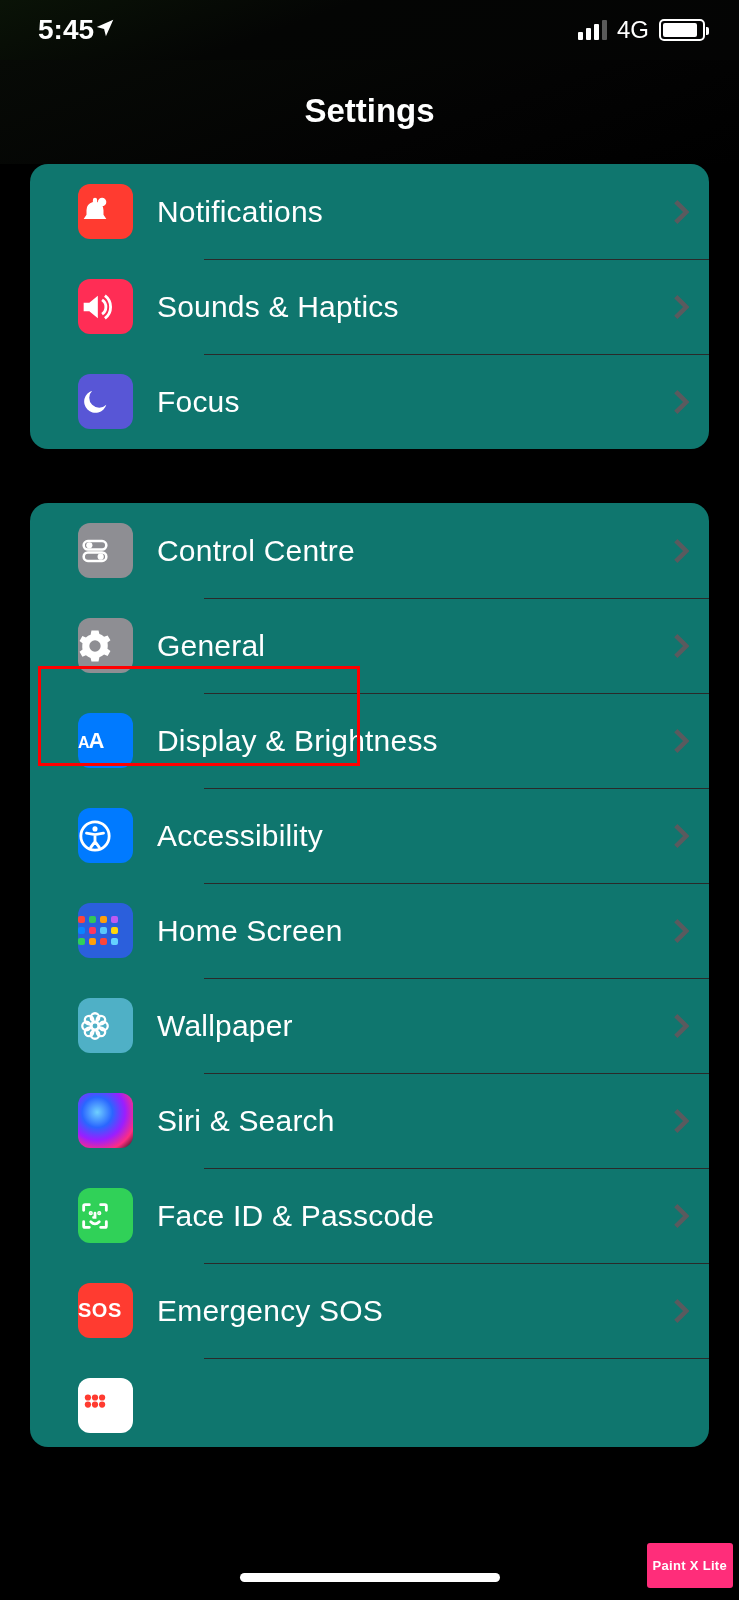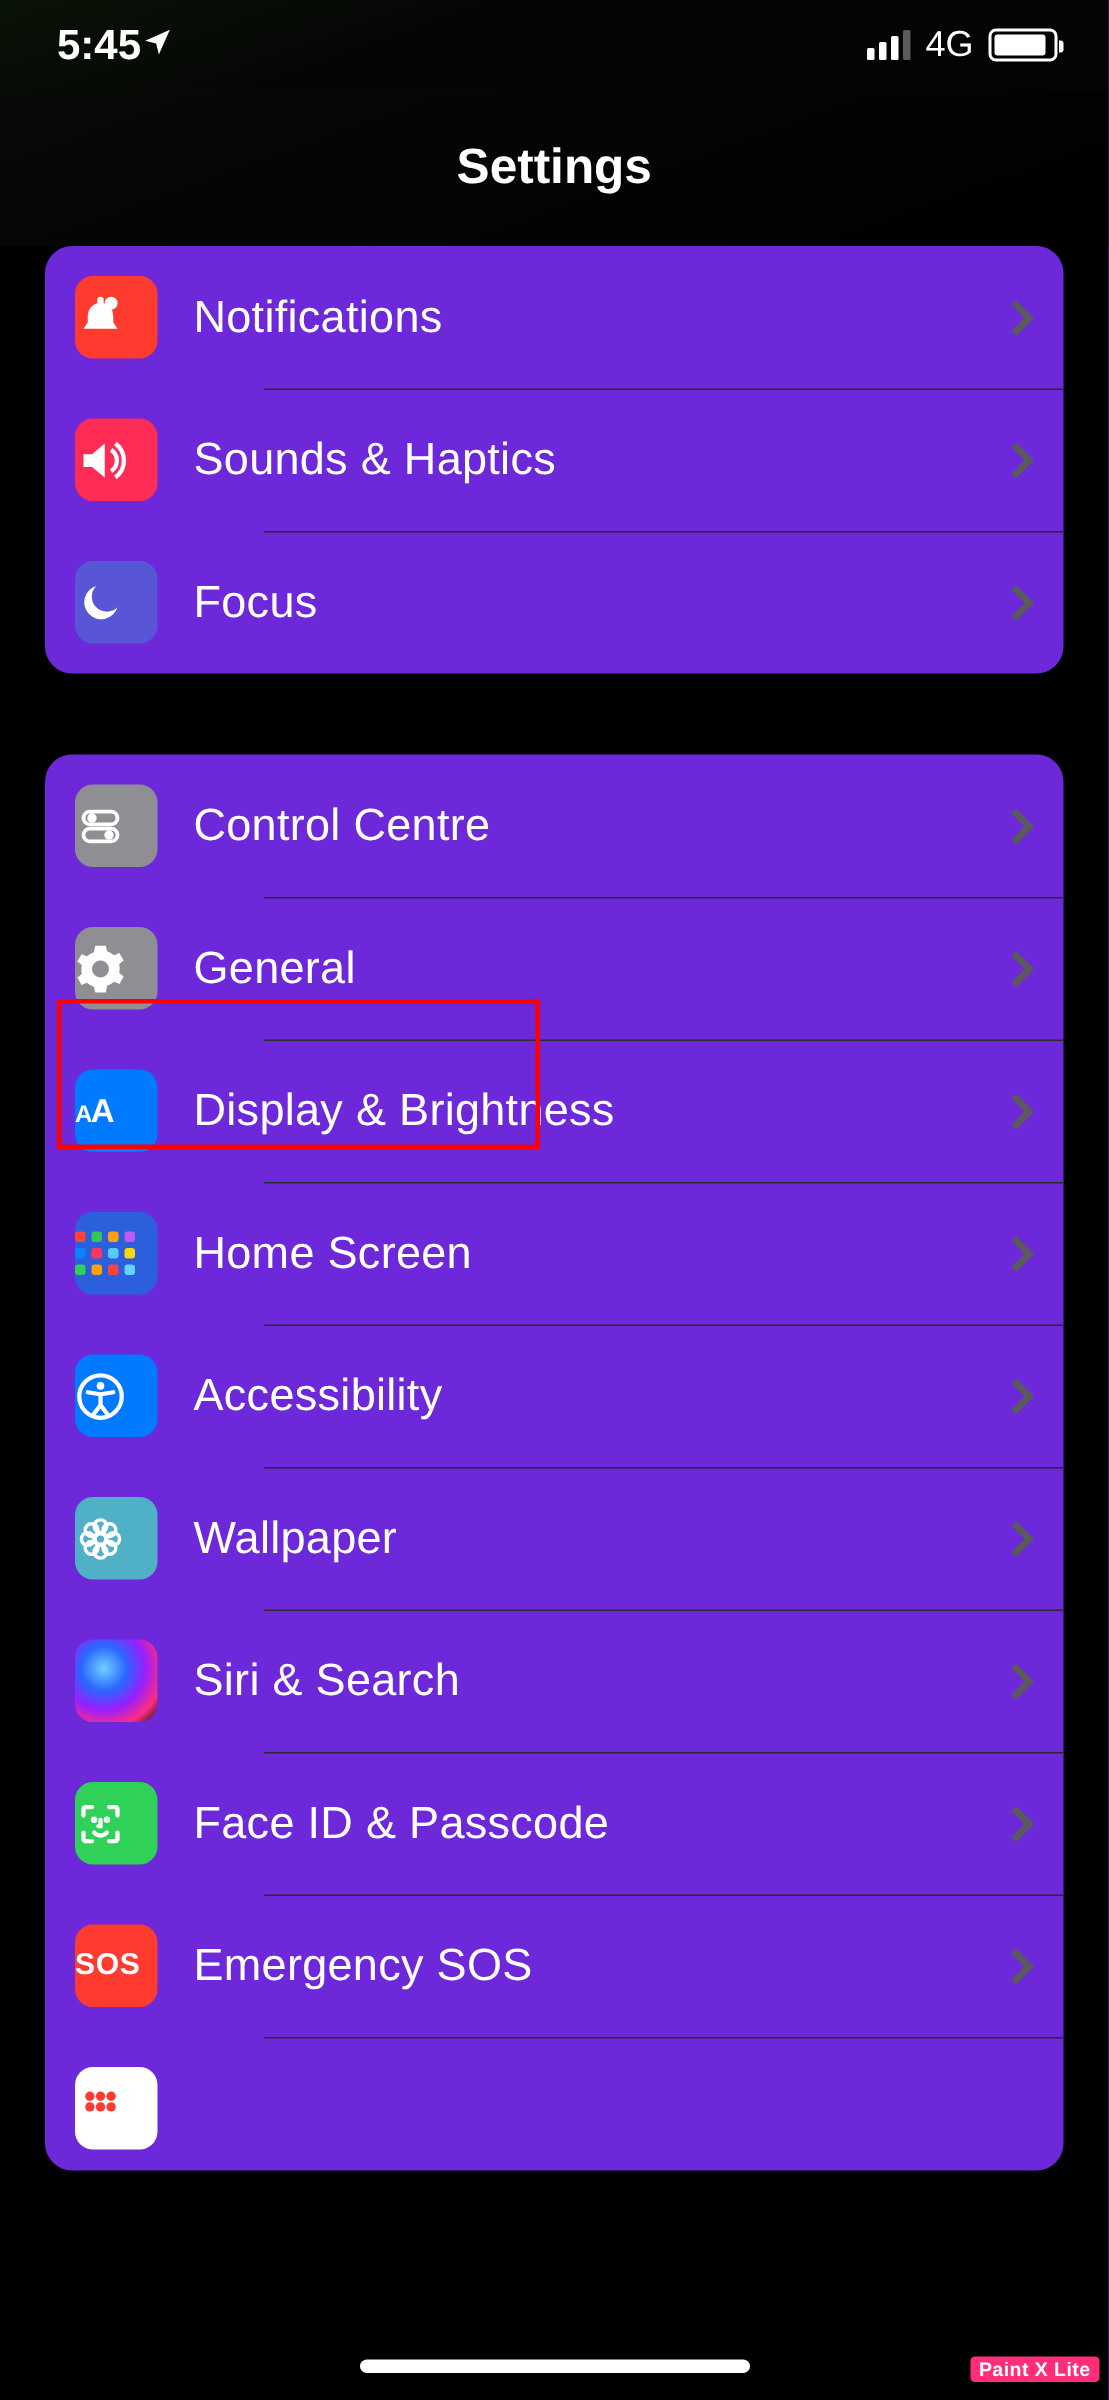--- a/index.html
+++ b/index.html
@@ -31,22 +31,23 @@
 
     .header {
       text-align:center; font-size:33px; font-weight:600;
       padding:32px 0 34px;
       background: linear-gradient(160deg, #070a06 0%, #030303 60%, #000 100%);
     }
 
     .content { padding: 0 30px; }
 
     .group {
-      background:#6d28d9; border-radius:18px; overflow:hidden;
+      background:#0f766e; border-radius:18px; overflow:hidden;
       margin-top:54px;
+      padding-left:28px;
     }
     .group:first-of-type { margin-top:0; }
 
     .row {
       display:flex; align-items:center; min-height:95px;
       padding:14px 20px 14px 20px; position:relative;
     }
     .row + .row::before {
       content:""; position:absolute; top:0; left:146px; right:0;
       border-top:1px solid #2a2a2a;
@@ -101,21 +102,21 @@
     }
 
     .home-indicator {
       position:absolute; bottom:18px; left:50%; transform:translateX(-50%);
       width:260px; height:9px; background:#fff; border-radius:5px;
     }
 
     .watermark {
       position:absolute; bottom:12px; right:6px;
       background:#ff2d7a; color:#fff; font-size:13px; font-weight:600;
-      padding:1px 6px; border-radius:3px; letter-spacing:0.3px;margin-left:44px;
+      padding:15px 6px; border-radius:3px; letter-spacing:0.3px;margin-left:44px;
     }
 
     .aa-text { font-family:inherit; font-weight:700; font-size:22px; color:#fff; letter-spacing:-1px; }
     .aa-text small { font-size:16px; }
     .sos-text { font-weight:800; font-size:20px; color:#fff; letter-spacing:0.5px; }
   </style>
 </head>
 <body>
 
 <div class="status-bar">
@@ -221,51 +222,51 @@
       <div class="app-icon bg-blue">
         <span class="aa-text"><small>A</small>A</span>
       </div>
       <span class="row-label">Display &amp; Brightness</span>
       <span class="chevron"><svg viewBox="0 0 12 20">
             <polyline points="2,2 10,10 2,18"></polyline>
           </svg></span>
     </div>
 
     <div class="row">
-      <div class="app-icon bg-home">
-        <div class="home-grid">
-            <span></span>
-            <span></span>
-            <span></span>
-            <span></span>
-            <span></span>
-            <span></span>
-            <span></span>
-            <span></span>
-            <span></span>
-            <span></span>
-            <span></span>
-            <span></span>
-          </div>
-      </div>
-      <span class="row-label">Home Screen</span>
-      <span class="chevron"><svg viewBox="0 0 12 20">
-            <polyline points="2,2 10,10 2,18"></polyline>
-          </svg></span>
-    </div>
-
-    <div class="row">
       <div class="app-icon bg-blue">
         <svg viewBox="0 0 24 24">
             <circle cx="12" cy="12" r="10" fill="none" stroke="#fff" stroke-width="2"></circle>
             <circle cx="12" cy="7" r="1.8" fill="#fff"></circle>
             <path d="M6 10l6 1 6-1M12 11v5l-3 4M12 16l3 4" stroke="#fff" stroke-width="2" fill="none" stroke-linecap="round"></path>
           </svg>
       </div>
       <span class="row-label">Accessibility</span>
+      <span class="chevron"><svg viewBox="0 0 12 20">
+            <polyline points="2,2 10,10 2,18"></polyline>
+          </svg></span>
+    </div>
+
+    <div class="row">
+      <div class="app-icon bg-home">
+        <div class="home-grid">
+            <span></span>
+            <span></span>
+            <span></span>
+            <span></span>
+            <span></span>
+            <span></span>
+            <span></span>
+            <span></span>
+            <span></span>
+            <span></span>
+            <span></span>
+            <span></span>
+          </div>
+      </div>
+      <span class="row-label">Home Screen</span>
       <span class="chevron"><svg viewBox="0 0 12 20">
             <polyline points="2,2 10,10 2,18"></polyline>
           </svg></span>
     </div>
 
     <div class="row">
       <div class="app-icon bg-cyan">
         <svg viewBox="0 0 24 24">
             <g fill="none" stroke="#fff" stroke-width="1.6">
               <circle cx="12" cy="12" r="2.5"></circle>

